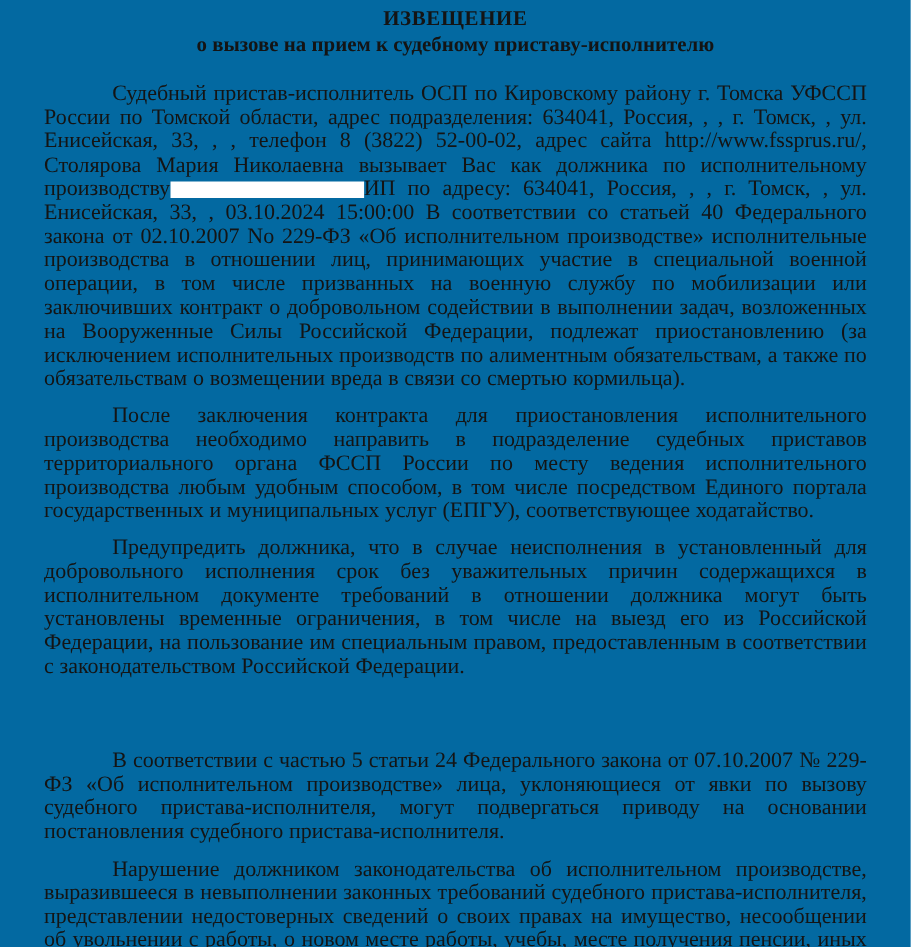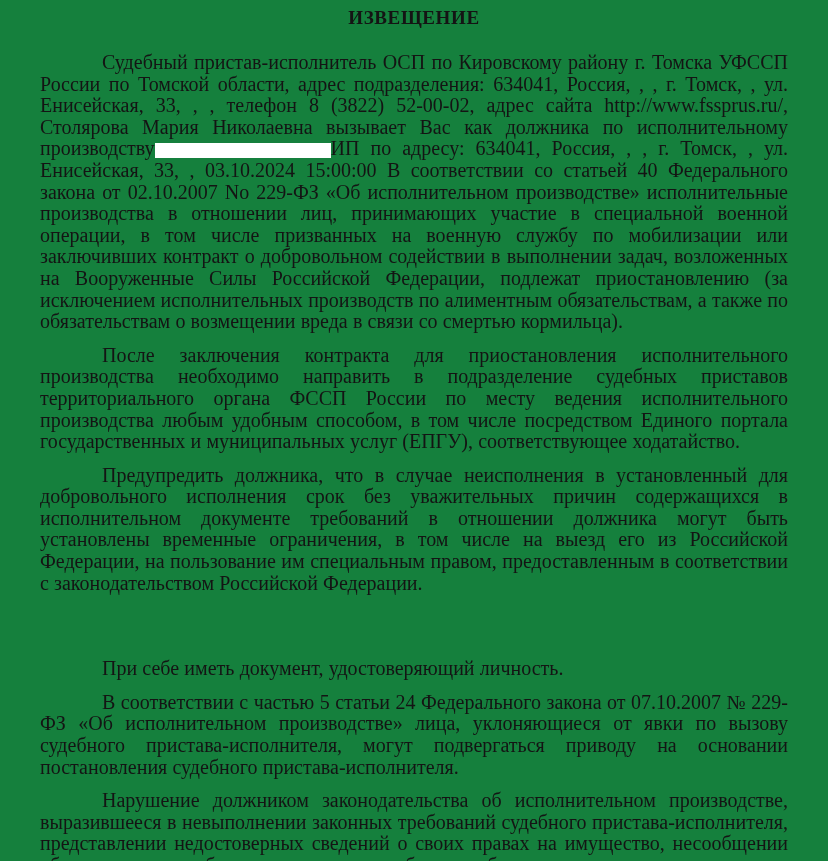--- a/index.html
+++ b/index.html
@@ -7,21 +7,21 @@
     margin: 0;
     padding: 0;
     background: #ffffff;
   }
 
   #page {
     position: relative;
     width: 828px;
     height: 861px;
     overflow: hidden;
-    background: #15803d;
+    background: #0369a1;
     font-family: "Liberation Serif", "DejaVu Serif", serif;
     color: #141414;
     -webkit-font-smoothing: antialiased;
   }
 
   
   .doc-heading {
     padding-top: 6px;
     text-align: center;
   }
@@ -78,34 +78,34 @@
     height: 40px;
   }
 </style>
 </head>
 <body>
 
 <div id="page">
 
   <div class="doc-heading">
     <div class="doc-title">ИЗВЕЩЕНИЕ</div>
+    <div class="doc-subtitle">о вызове на прием к судебному приставу-исполнителю</div>
   </div>
 
   <div class="doc-body">
 
     <p class="para opening"><span>Судебный пристав-исполнитель ОСП по Кировскому району г. Томска УФССП России по Томской области, адрес подразделения: 634041, Россия, , , г. Томск, , ул. Енисейская, 33, , , телефон 8 (3822) 52-00-02, адрес сайта http://www.fssprus.ru/, Столярова Мария Николаевна вызывает Вас как должника по исполнительному производству</span><span class="redaction"></span><span>ИП по адресу: 634041, Россия, , , г. Томск, , ул. Енисейская, 33, , 03.10.2024 15:00:00 В соответствии со статьей 40 Федерального закона от 02.10.2007 No 229-ФЗ «Об исполнительном производстве» исполнительные производства в отношении лиц, принимающих участие в специальной военной операции, в том числе призванных на военную службу по мобилизации или заключивших контракт о добровольном содействии в выполнении задач, возложенных на Вооруженные Силы Российской Федерации, подлежат приостановлению (за исключением исполнительных производств по алиментным обязательствам, а также по обязательствам о возмещении вреда в связи со смертью кормильца).</span></p>
 
 
     <p class="para">После заключения контракта для приостановления исполнительного производства необходимо направить в подразделение судебных приставов территориального органа ФССП России по месту ведения исполнительного производства любым удобным способом, в том числе посредством Единого портала государственных и муниципальных услуг (ЕПГУ), соответствующее ходатайство.</p>
 
     <p class="para">Предупредить должника, что в случае неисполнения в установленный для добровольного исполнения срок без уважительных причин содержащихся в исполнительном документе требований в отношении должника могут быть установлены временные ограничения, в том числе на выезд его из Российской Федерации, на пользование им специальным правом, предоставленным в соответствии с законодательством Российской Федерации.</p>
 
     <div class="gap"></div>
 
-    <p class="para">При себе иметь документ, удостоверяющий личность.</p>
 
     <p class="para">В соответствии с частью 5 статьи 24 Федерального закона от 07.10.2007 № 229-ФЗ «Об исполнительном производстве» лица, уклоняющиеся от явки по вызову судебного пристава-исполнителя, могут подвергаться приводу на основании постановления судебного пристава-исполнителя.</p>
 
 
     <p class="para">Нарушение должником законодательства об исполнительном производстве, выразившееся в невыполнении законных требований судебного пристава-исполнителя, представлении недостоверных сведений о своих правах на имущество, несообщении об увольнении с работы, о новом месте работы, учебы, месте получения пенсии, иных доходов или месте жительства, за исключением нарушения, предусмотренного статьей 17.17 настоящего Кодекса по части 1 статье 17.14 Кодекса Российской Федерации об административных правонарушениях (КоАП).</p>
 
   </div>
 </div>
 
 </body></html>

